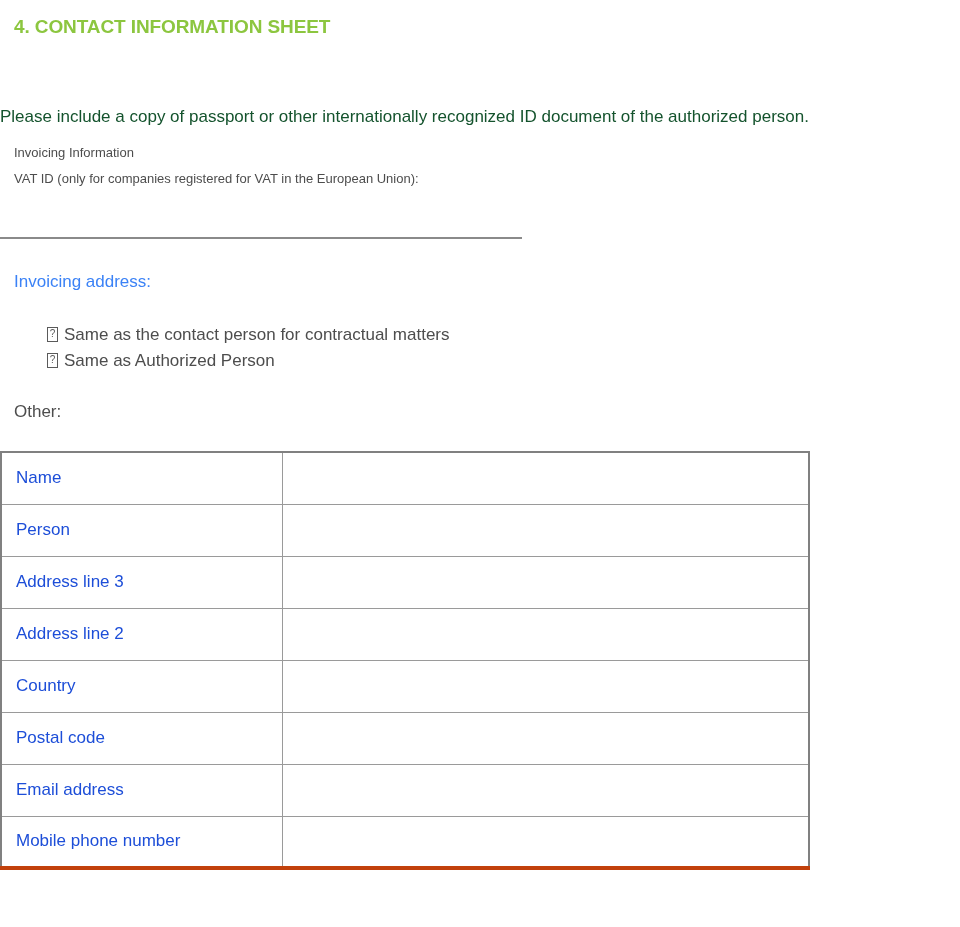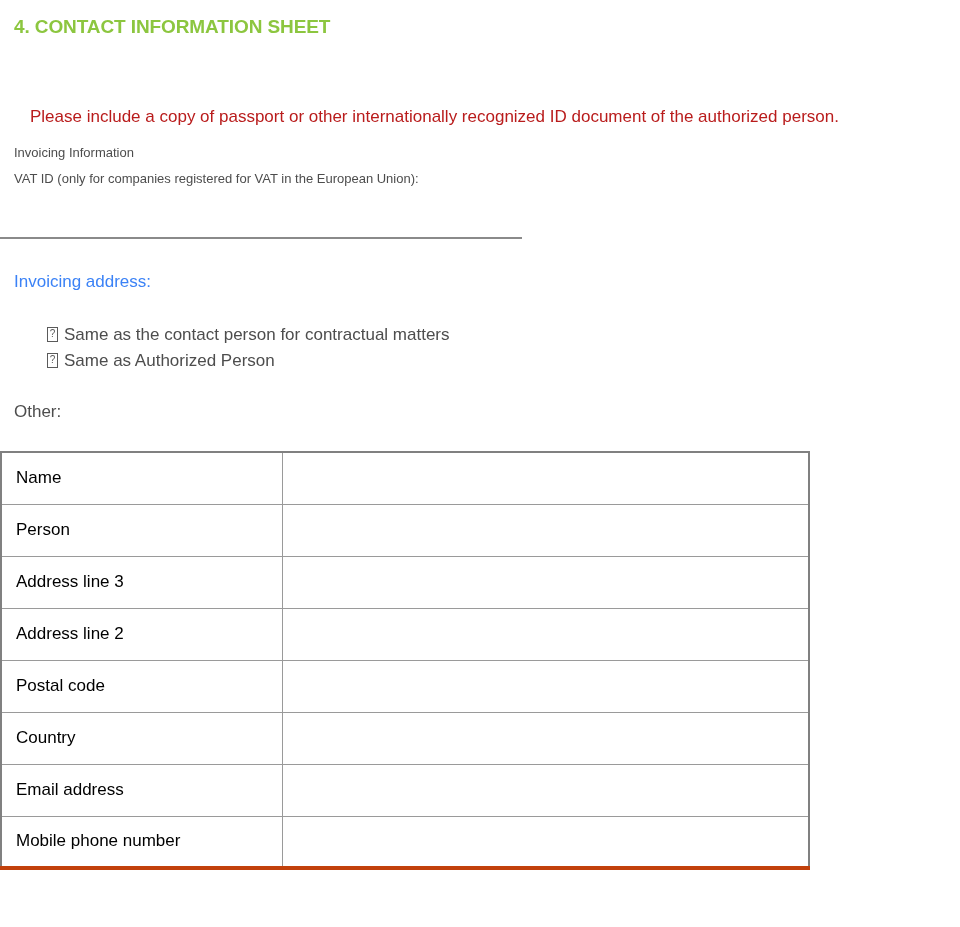--- a/index.html
+++ b/index.html
@@ -35,26 +35,26 @@
     font-weight: bold;
     letter-spacing: -0.1px;
     color: #8CC63F;
     white-space: nowrap;
     font-stretch: condensed;
   }
 
   
   .intro {
     position: absolute;
-    left: 30px;
+    left: 0;
     top: 88px;
     width: 930px;
     font-size: 17px;
     line-height: 23px;
-    color: #b91c1c;
+    color: #14532d;
     white-space: nowrap;
   }
 
   
   .invoicing-block {
     position: absolute;
     left: 14px;
     top: 140px;
     width: 760px;
   }
@@ -147,21 +147,21 @@
   .form-table col.value-col { width: 527px; }
 
   .form-table td {
     height: 52px;
     box-sizing: border-box;
     border: 1px solid #9A9A9A;
     padding: 0 14px;
     vertical-align: middle;
     font-size: 17px;
     line-height: 22px;
-    color: #000000;
+    color: #1d4ed8;
     background: #ffffff;
   }
   .form-table td.value-cell {
     padding: 0 10px;
   }
   .form-table tr:last-child td {
     border-bottom: 4px solid #c2410c;
   }
 </style>
 </head>
@@ -209,25 +209,25 @@
       </tr>
       <tr>
         <td class="label-cell">Address line 3</td>
         <td class="value-cell"></td>
       </tr>
       <tr>
         <td class="label-cell">Address line 2</td>
         <td class="value-cell"></td>
       </tr>
       <tr>
+        <td class="label-cell">Country</td>
+        <td class="value-cell"></td>
+      </tr>
+      <tr>
         <td class="label-cell">Postal code</td>
-        <td class="value-cell"></td>
-      </tr>
-      <tr>
-        <td class="label-cell">Country</td>
         <td class="value-cell"></td>
       </tr>
       <tr>
         <td class="label-cell">Email address</td>
         <td class="value-cell"></td>
       </tr>
       <tr>
         <td class="label-cell">Mobile phone number</td>
         <td class="value-cell"></td>
       </tr>

